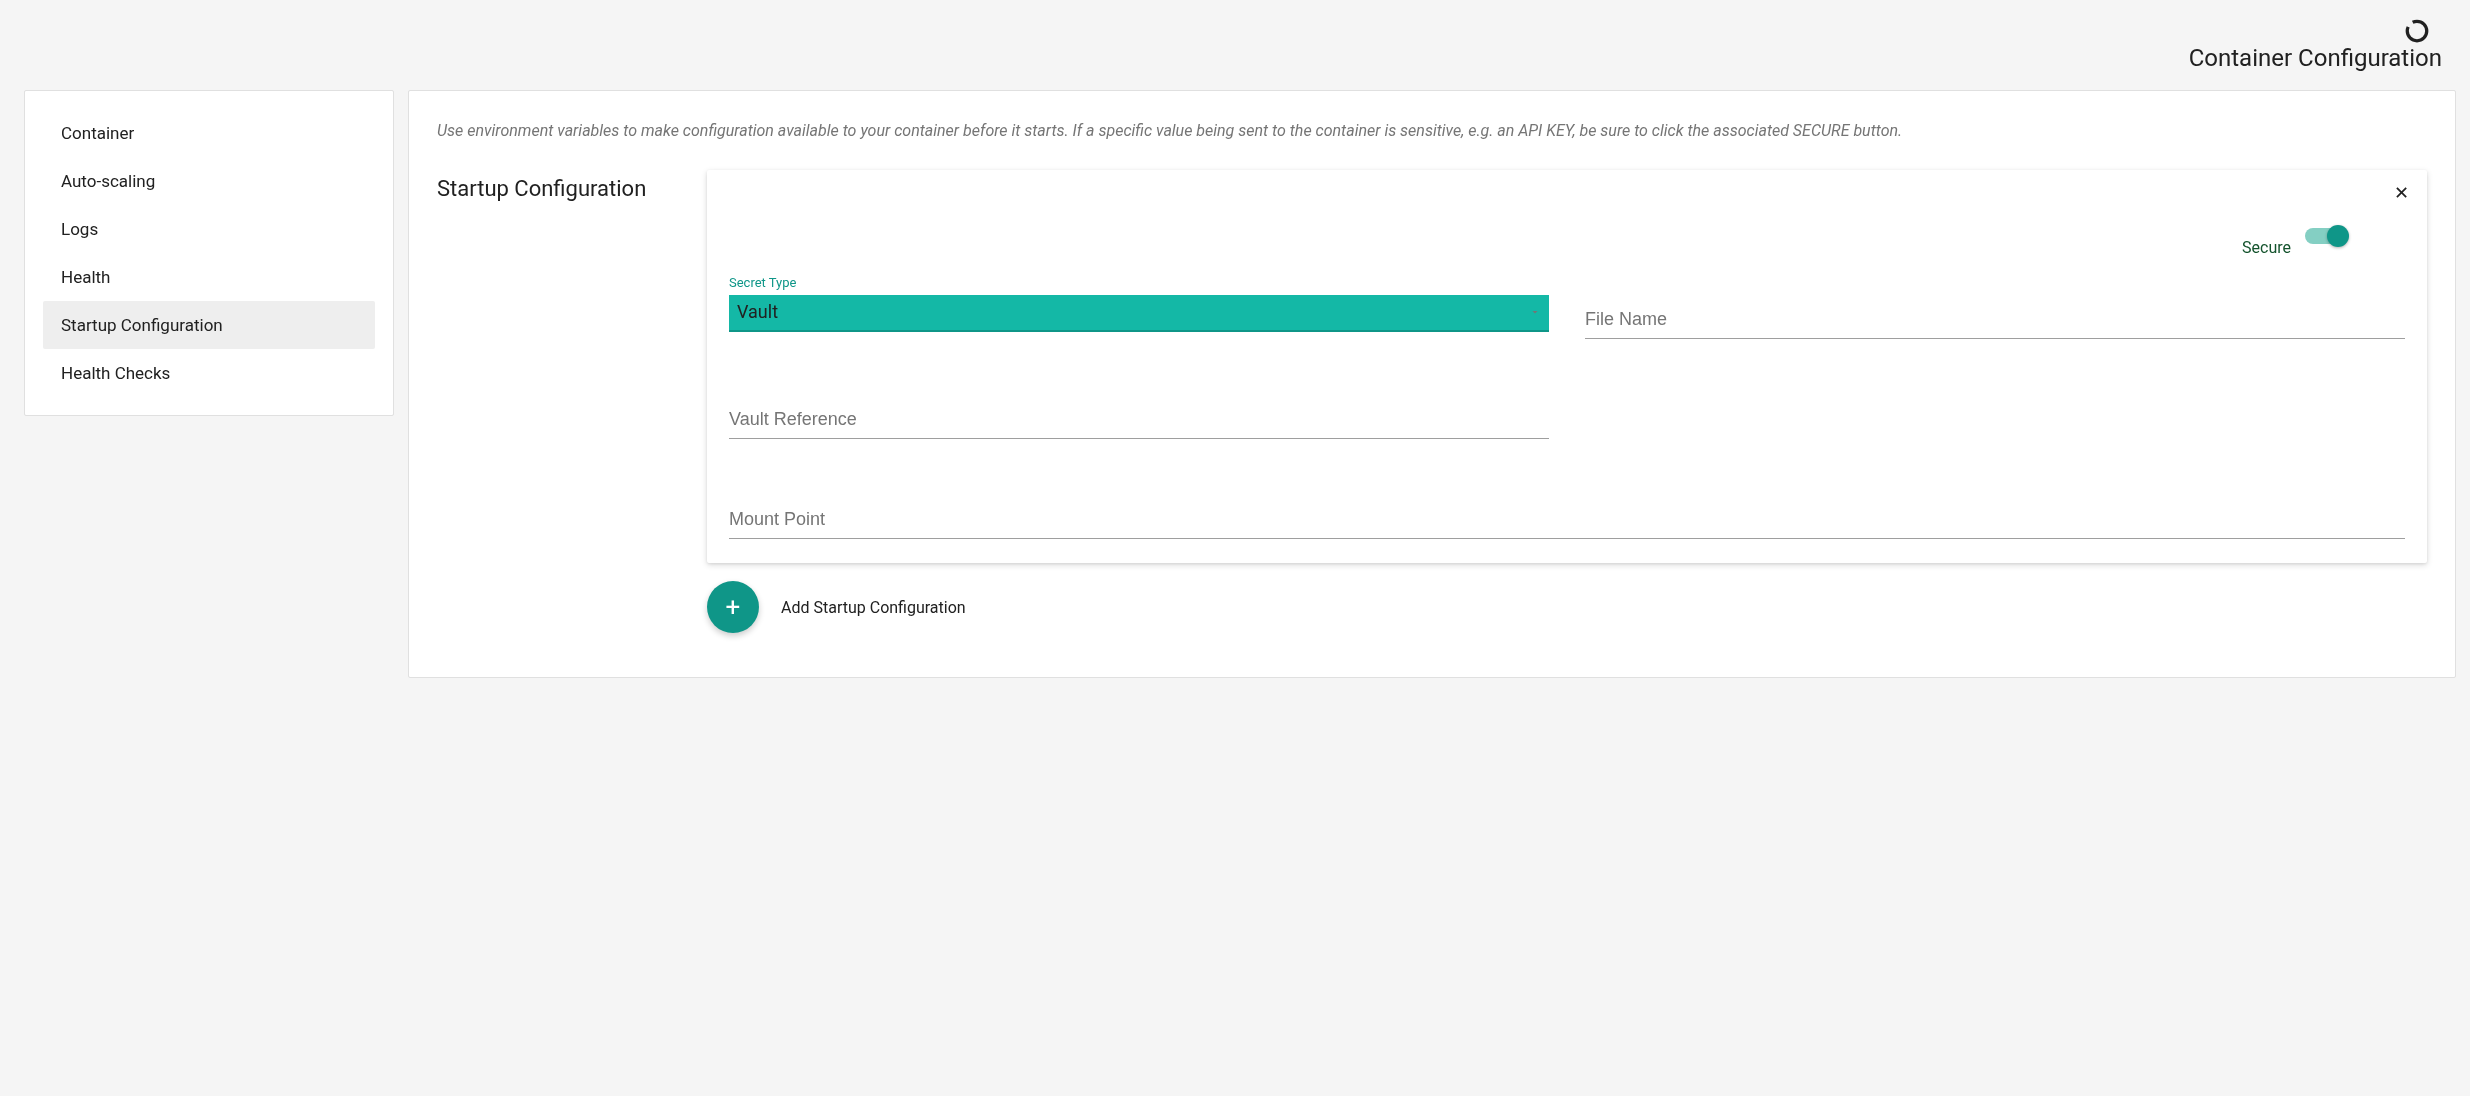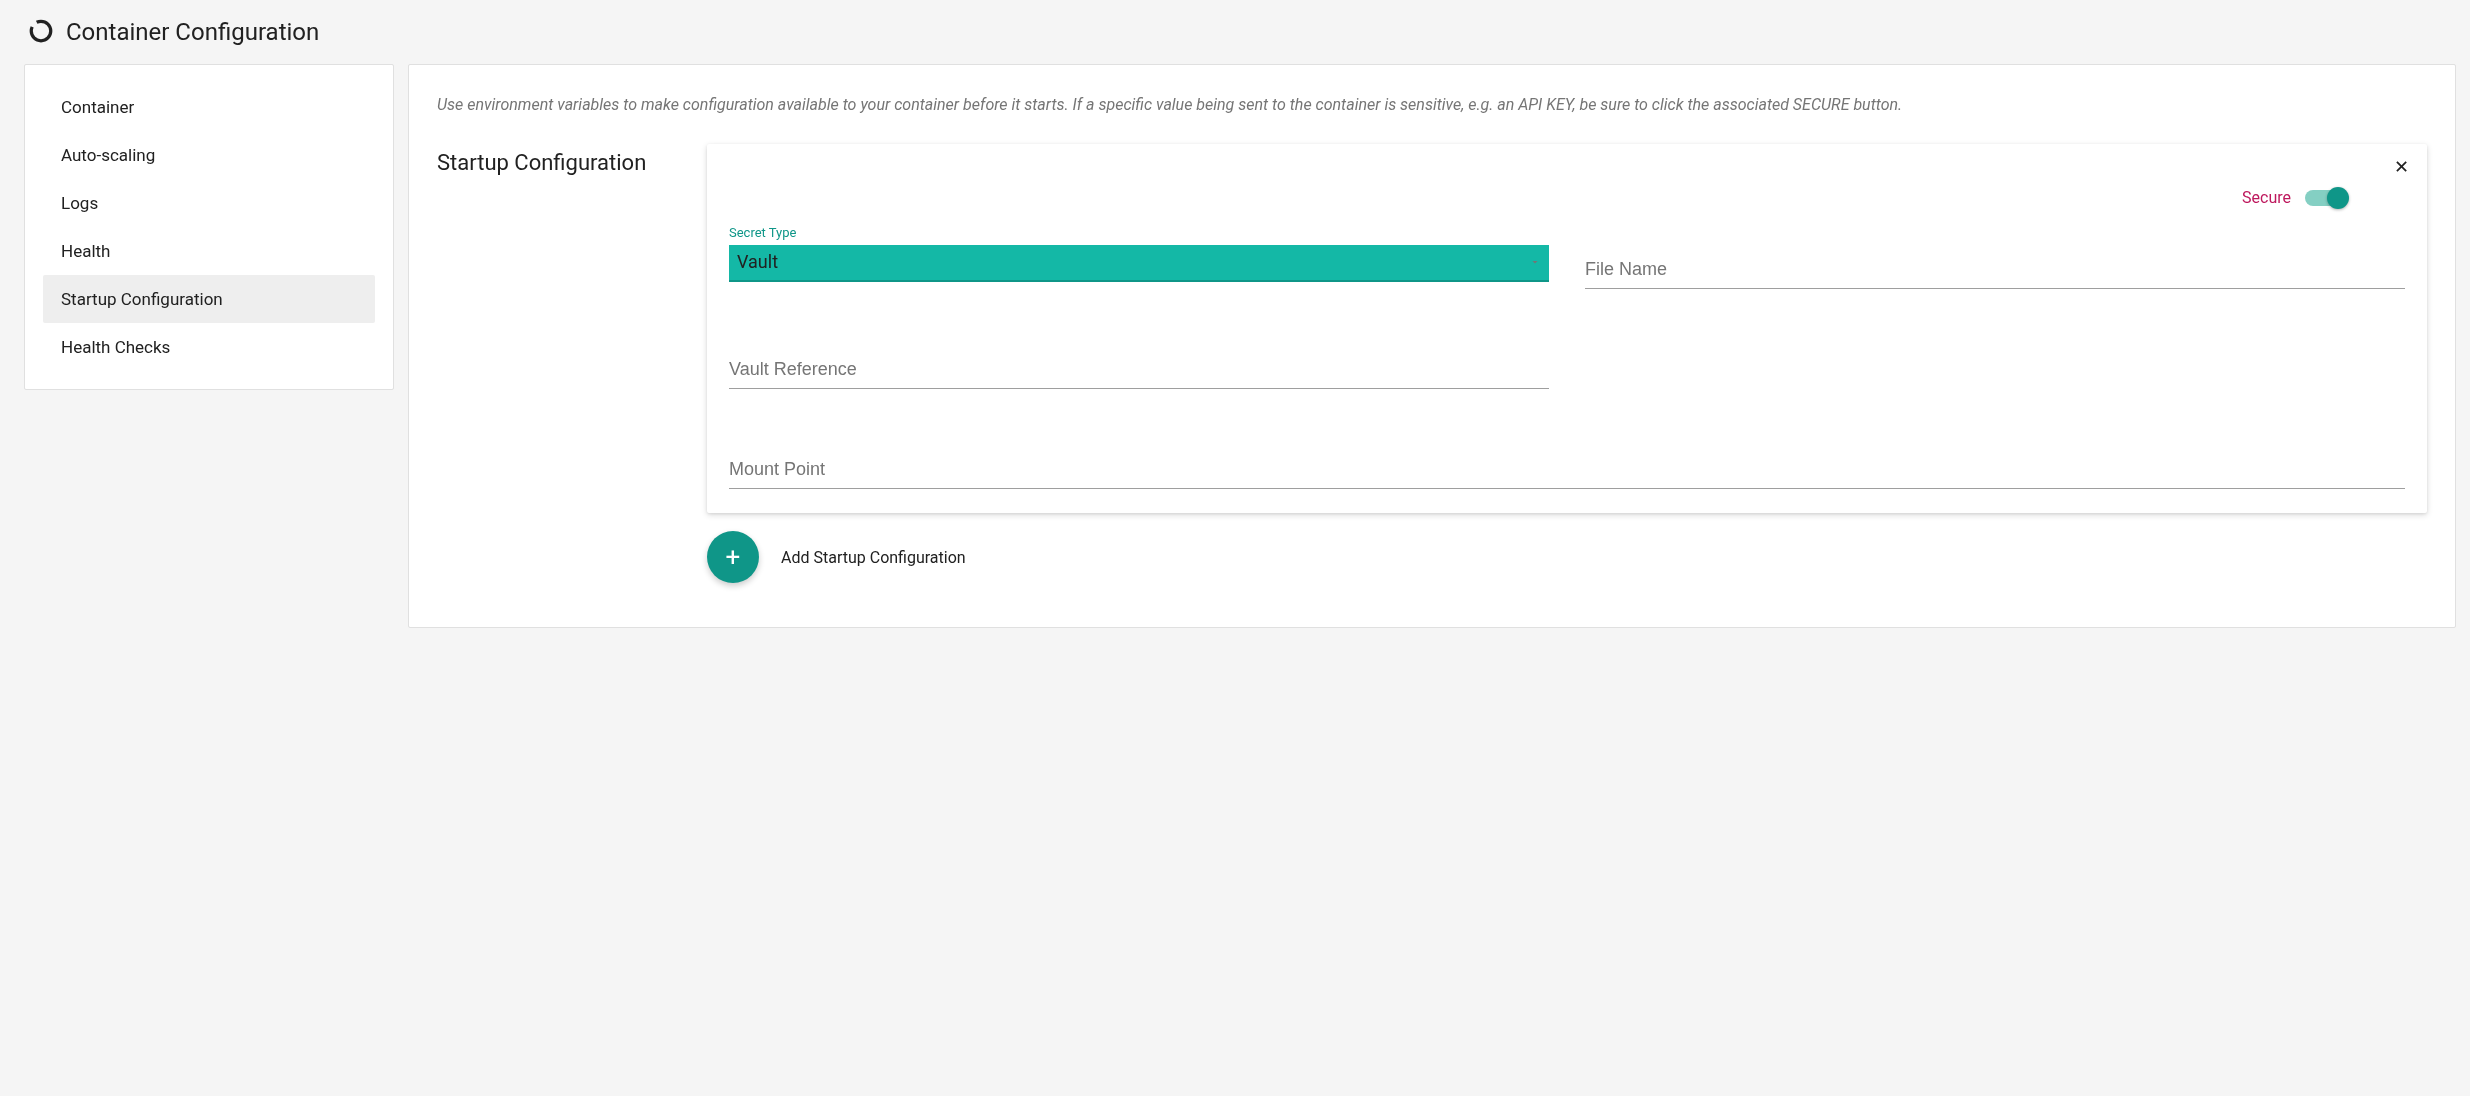--- a/index.html
+++ b/index.html
@@ -9,22 +9,23 @@
     background: #f5f5f5;
     color: #212121;
   }
   .page {
     width: 100%;
     min-height: 100vh;
     background: #f5f5f5;
   }
   .page-header {
     display: flex;
-    align-items: flex-start;
+    align-items: flex-end;
     padding: 18px 28px 14px 28px;
+    flex-direction: column;
   }
   .page-header .logo {
     width: 26px; height: 26px;
     margin-right: 12px;
     display: inline-flex;
   }
   .page-title {
     font-size: 24px;
     font-weight: 400;
     color: #212121;
@@ -106,21 +107,22 @@
     display: flex;
     justify-content: flex-end;
     align-items: center;
     gap: 14px;
     margin-top: 34px;
     margin-bottom: 18px;
     padding-right: 60px;
   }
   .secure-label {
     font-size: 16px;
-    color: #be185d;
+    color: #14532d;
+    margin-top: 24px;
   }
   .toggle {
     width: 40px; height: 16px;
     border-radius: 10px;
     background: #84cfc3;
     position: relative;
     cursor: pointer;
   }
   .toggle-knob {
     position: absolute;

